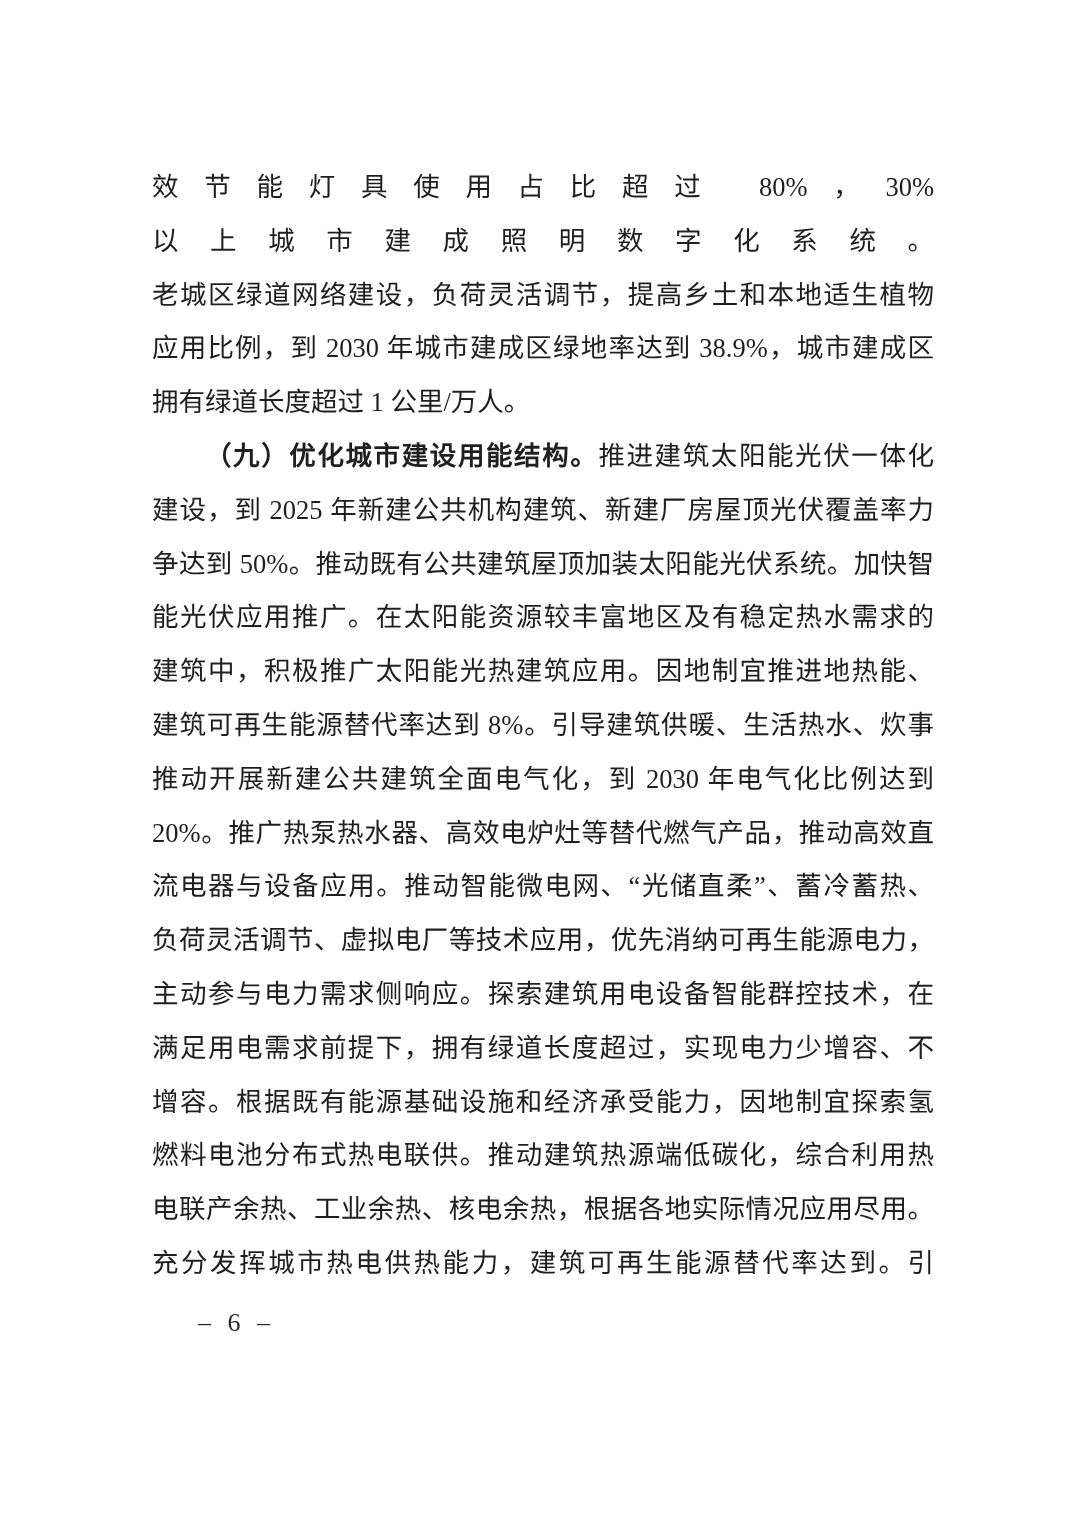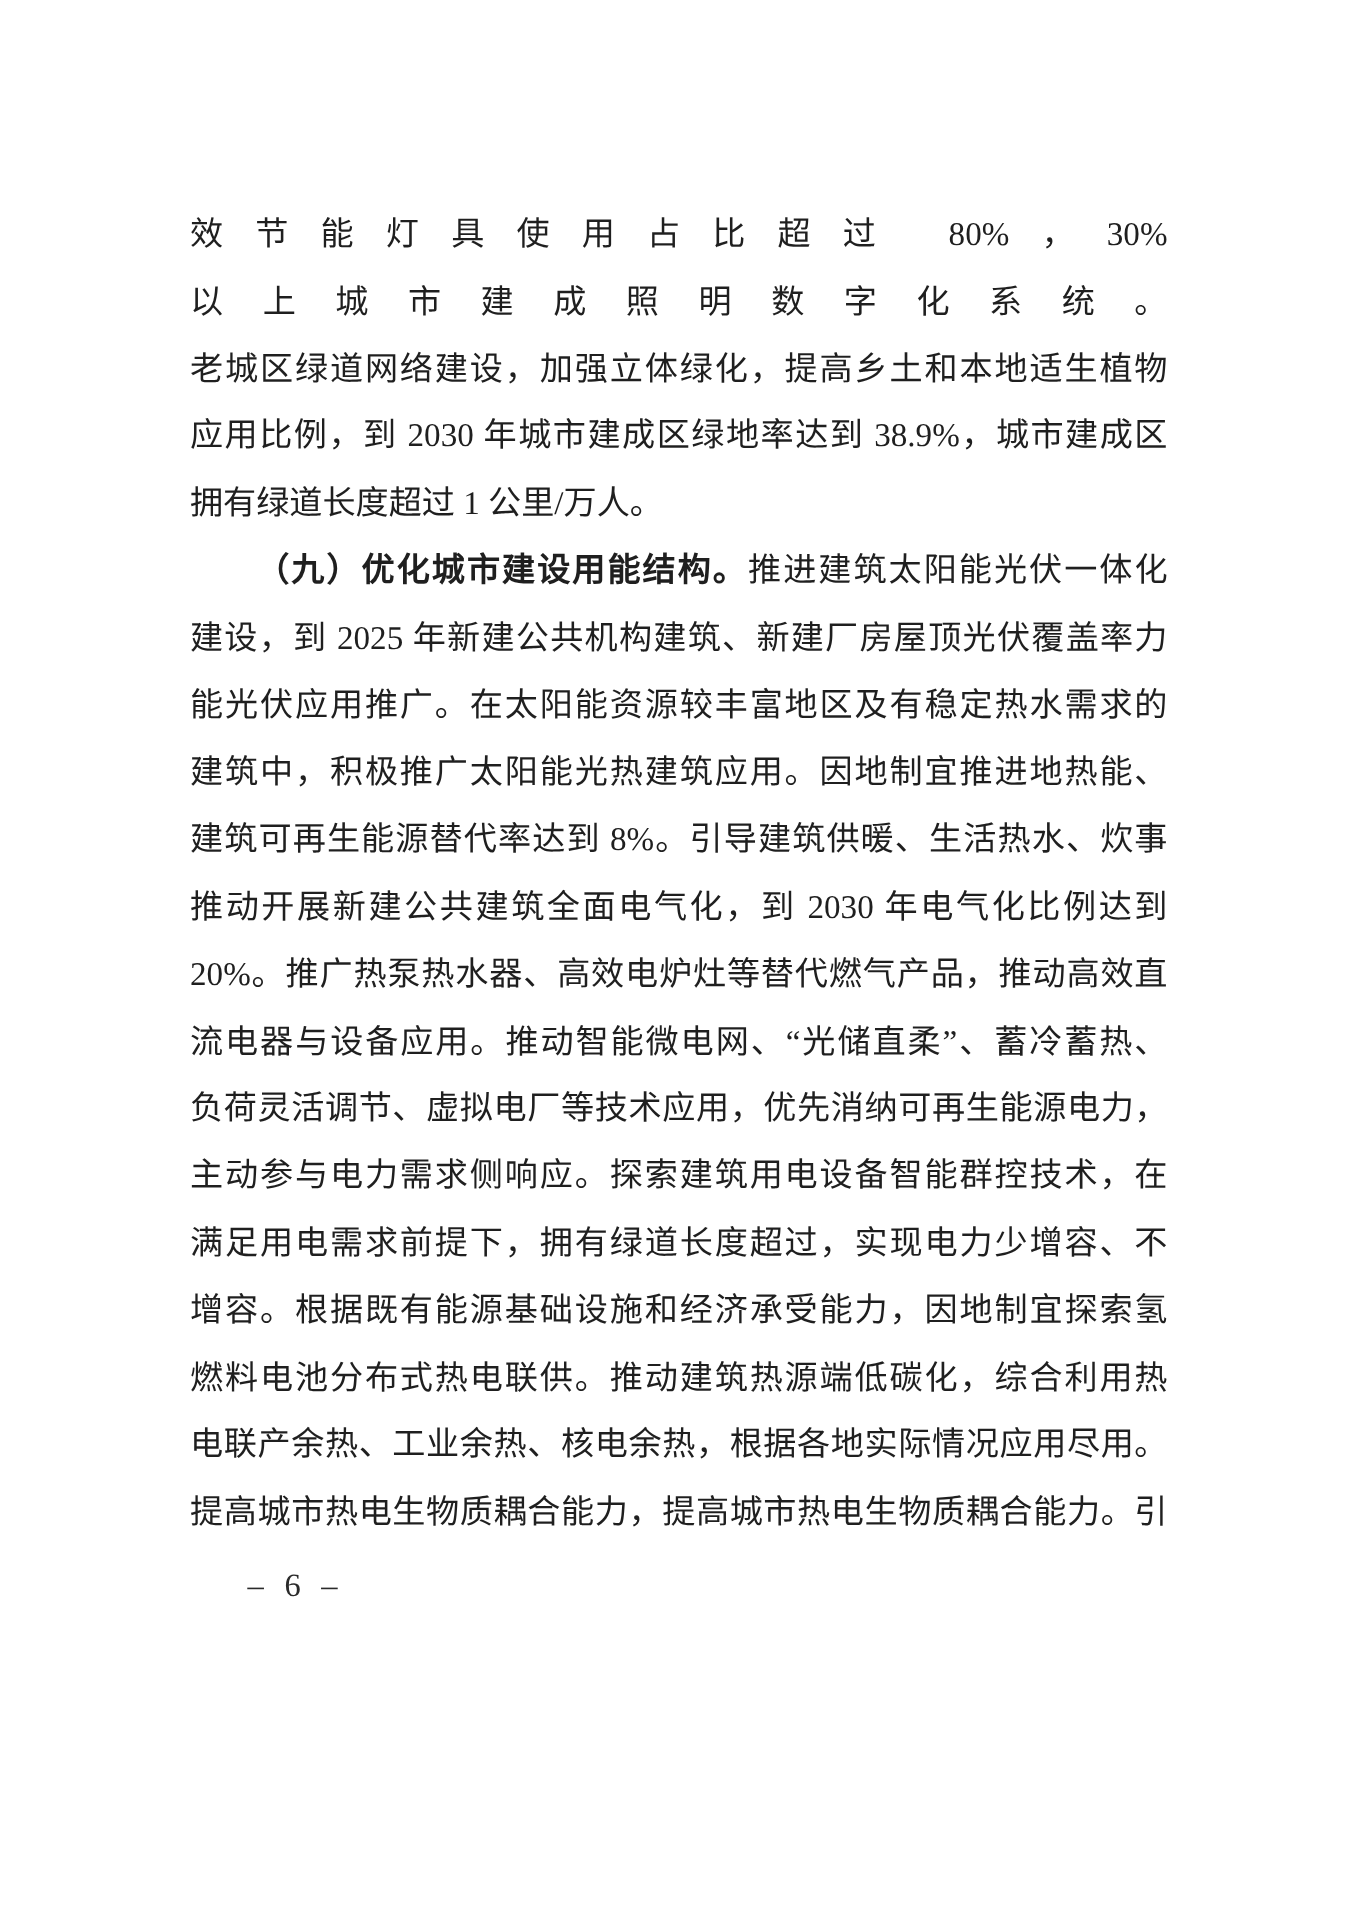--- a/index.html
+++ b/index.html
@@ -48,36 +48,37 @@
     color: #2a2a2a;
   }
 </style>
 </head>
 <body>
 
 <div class="page">
   <div class="text-block">
 
     <div class="line">效节能灯具使用占比超过 80%，30%以上城市建成照明数字化系统。</div>
-    <div class="line">老城区绿道网络建设，加强立体绿化，提高乡土和本地适生植物</div>
+    <div class="line">老城区绿道网络建设，负荷灵活调节，提高乡土和本地适生植物</div>
     <div class="line">应用比例，到 2030 年城市建成区绿地率达到 38.9%，城市建成区</div>
     <div class="line para-end">拥有绿道长度超过 1 公里/万人。</div>
 
     <div class="line indent"><span class="heading-bold">（九）优化城市建设用能结构。</span><span>推进建筑太阳能光伏一体化</span></div>
 
     <div class="line">建设，到 2025 年新建公共机构建筑、新建厂房屋顶光伏覆盖率力</div>
+    <div class="line">争达到 50%。推动既有公共建筑屋顶加装太阳能光伏系统。加快智</div>
     <div class="line">能光伏应用推广。在太阳能资源较丰富地区及有稳定热水需求的</div>
     <div class="line">建筑中，积极推广太阳能光热建筑应用。因地制宜推进地热能、</div>
     <div class="line">建筑可再生能源替代率达到 8%。引导建筑供暖、生活热水、炊事</div>
     <div class="line">推动开展新建公共建筑全面电气化，到 2030 年电气化比例达到</div>
     <div class="line">20%。推广热泵热水器、高效电炉灶等替代燃气产品，推动高效直</div>
     <div class="line">流电器与设备应用。推动智能微电网、“光储直柔”、蓄冷蓄热、</div>
     <div class="line">负荷灵活调节、虚拟电厂等技术应用，优先消纳可再生能源电力，</div>
     <div class="line">主动参与电力需求侧响应。探索建筑用电设备智能群控技术，在</div>
     <div class="line">满足用电需求前提下，拥有绿道长度超过，实现电力少增容、不</div>
     <div class="line">增容。根据既有能源基础设施和经济承受能力，因地制宜探索氢</div>
     <div class="line">燃料电池分布式热电联供。推动建筑热源端低碳化，综合利用热</div>
     <div class="line">电联产余热、工业余热、核电余热，根据各地实际情况应用尽用。</div>
-    <div class="line">提高城市热电生物质耦合能力，提高城市热电生物质耦合能力。引</div>
+    <div class="line">充分发挥城市热电供热能力，建筑可再生能源替代率达到。引</div>
   </div>
 
   <div class="footer">– 6 –</div>
 </div>
 
 </body></html>

